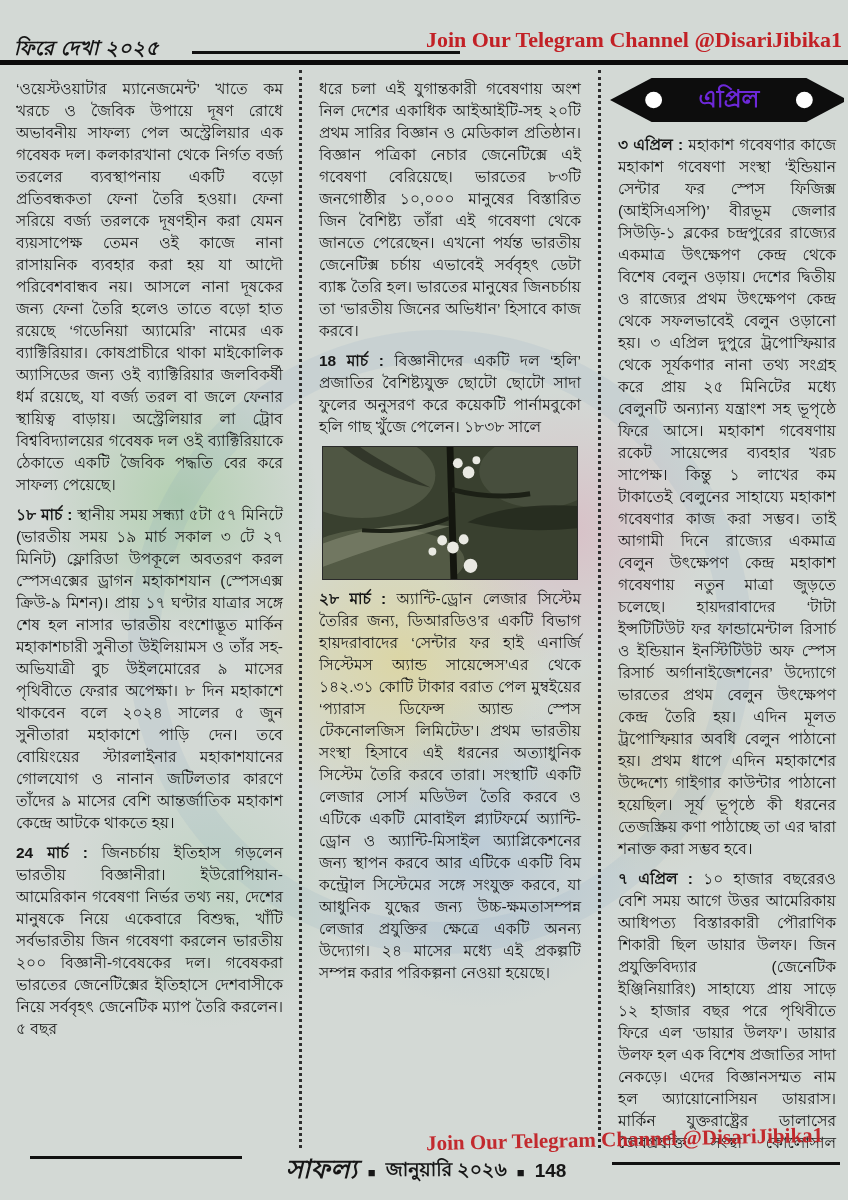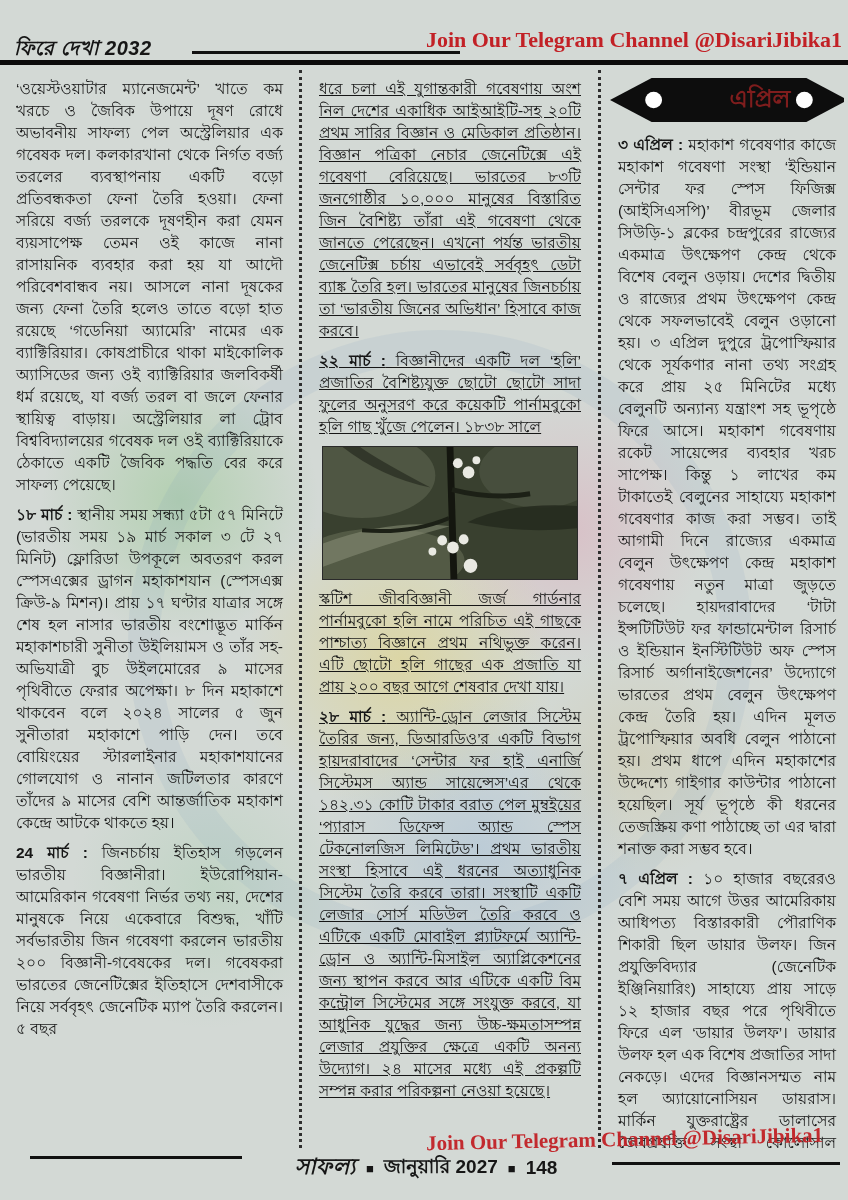--- a/index.html
+++ b/index.html
@@ -21,70 +21,70 @@
   
   .masthead{position:absolute;top:33px;left:14px;font-size:20px;font-weight:bold;font-style:italic;letter-spacing:.5px;}
   .mast-rule{position:absolute;top:51px;left:192px;width:268px;height:3px;background:#111;}
   .telegram{color:#c22126;font-family:"Liberation Serif","DejaVu Serif",serif;font-weight:bold;white-space:nowrap;}
   .telegram.top{position:absolute;top:27px;right:6px;font-size:22px;}
   .thick-rule{position:absolute;top:60px;left:0;width:848px;height:5px;background:#0b0b0b;}
   
   .columns{position:absolute;top:70px;left:8px;right:4px;bottom:52px;display:flex;}
   .col{overflow:hidden;text-align:justify;font-size:15.5px;line-height:22px;}
   .col.left{width:283px;padding-right:8px;}
-  .col.middle{width:278px;padding:0 9px;border-left:3px dotted #2e2e2e;border-right:3px dotted #2e2e2e;text-decoration:underline;}
+  .col.middle{width:278px;padding:0 9px;border-left:3px dotted #2e2e2e;border-right:3px dotted #2e2e2e;}
   .col.right{flex:1;padding-left:9px;}
   .para{margin:8px;}
   .para b{font-weight:bold;}
   
   .photo{display:block;width:254px;height:132px;margin:5px auto 4px;border:1px solid #2a2a2a;background:#39402f;}
   
   .banner-wrap{position:relative;width:238px;height:50px;margin:5px auto 9px;}
   .banner-svg{position:absolute;left:0;top:0;width:100%;height:100%;}
-  .banner-label{position:absolute;top:50%;left:50%;transform:translate(-50%,-54%);color:#7f1d1d;font-weight:bold;font-size:24px;margin-left:31px;}
+  .banner-label{position:absolute;top:50%;left:50%;transform:translate(-50%,-54%);color:#6d28d9;font-weight:bold;font-size:24px;}
   
   .footer-left-rule{position:absolute;left:30px;top:1156px;width:212px;height:3px;background:#111;}
   .footer-right-rule{position:absolute;left:612px;top:1162px;width:228px;height:3px;background:#111;}
   .footer{position:absolute;left:248px;top:1149px;width:356px;display:flex;align-items:center;justify-content:center;gap:10px;font-size:19px;font-weight:bold;white-space:nowrap;}
-  .footer .logo{font-style:italic;font-size:22px;letter-spacing:.5px;}
+  .footer .logo{font-style:italic;font-size:26px;letter-spacing:.5px;}
   .footer .sq{font-size:13px;position:relative;top:1px;}
   .telegram.bottom{position:absolute;left:426px;top:1127px;font-size:21px;transform:rotate(-1.2deg);opacity:.95;}
 </style>
 </head>
 <body>
 
 <div class="page">
 
   <div class="watermark">
     <div class="blob b1"></div>
     <div class="blob b2"></div>
     <div class="blob b3"></div>
     <div class="blob b4"></div>
     <div class="blob b5"></div>
     <div class="blob b6"></div>
     <div class="ring"></div>
   </div>
 
-  <div class="masthead">ফিরে দেখা 2032</div>
+  <div class="masthead">ফিরে দেখা ২০২৫</div>
   <div class="mast-rule"></div>
   <div class="telegram top">Join Our Telegram Channel @DisariJibika1</div>
   <div class="thick-rule"></div>
 
   <div class="columns">
 
     <div class="col left">
         <p class="para">‘ওয়েস্টওয়াটার ম্যানেজমেন্ট’ খাতে কম খরচে ও জৈবিক উপায়ে দূষণ রোধে অভাবনীয় সাফল্য পেল অস্ট্রেলিয়ার এক গবেষক দল। কলকারখানা থেকে নির্গত বর্জ্য তরলের ব্যবস্থাপনায় একটি বড়ো প্রতিবন্ধকতা ফেনা তৈরি হওয়া। ফেনা সরিয়ে বর্জ্য তরলকে দূষণহীন করা যেমন ব্যয়সাপেক্ষ তেমন ওই কাজে নানা রাসায়নিক ব্যবহার করা হয় যা আদৌ পরিবেশবান্ধব নয়। আসলে নানা দূষকের জন্য ফেনা তৈরি হলেও তাতে বড়ো হাত রয়েছে ‘গডেনিয়া অ্যামেরি’ নামের এক ব্যাক্টিরিয়ার। কোষপ্রাচীরে থাকা মাইকোলিক অ্যাসিডের জন্য ওই ব্যাক্টিরিয়ার জলবিকর্ষী ধর্ম রয়েছে, যা বর্জ্য তরল বা জলে ফেনার স্থায়িত্ব বাড়ায়। অস্ট্রেলিয়ার লা ট্রোব বিশ্ববিদ্যালয়ের গবেষক দল ওই ব্যাক্টিরিয়াকে ঠেকাতে একটি জৈবিক পদ্ধতি বের করে সাফল্য পেয়েছে।</p>
         <p class="para"><b>১৮ মার্চ :</b> স্থানীয় সময় সন্ধ্যা ৫টা ৫৭ মিনিটে (ভারতীয় সময় ১৯ মার্চ সকাল ৩ টে ২৭ মিনিট) ফ্লোরিডা উপকূলে অবতরণ করল স্পেসএক্সের ড্রাগন মহাকাশযান (স্পেসএক্স ক্রিউ-৯ মিশন)। প্রায় ১৭ ঘণ্টার যাত্রার সঙ্গে শেষ হল নাসার ভারতীয় বংশোদ্ভূত মার্কিন মহাকাশচারী সুনীতা উইলিয়ামস ও তাঁর সহ-অভিযাত্রী বুচ উইলমোরের ৯ মাসের পৃথিবীতে ফেরার অপেক্ষা। ৮ দিন মহাকাশে থাকবেন বলে ২০২৪ সালের ৫ জুন সুনীতারা মহাকাশে পাড়ি দেন। তবে বোয়িংয়ের স্টারলাইনার মহাকাশযানের গোলযোগ ও নানান জটিলতার কারণে তাঁদের ৯ মাসের বেশি আন্তর্জাতিক মহাকাশ কেন্দ্রে আটকে থাকতে হয়।</p>
         <p class="para"><b>24 মার্চ :</b> জিনচর্চায় ইতিহাস গড়লেন ভারতীয় বিজ্ঞানীরা। ইউরোপিয়ান-আমেরিকান গবেষণা নির্ভর তথ্য নয়, দেশের মানুষকে নিয়ে একেবারে বিশুদ্ধ, খাঁটি সর্বভারতীয় জিন গবেষণা করলেন ভারতীয় ২০০ বিজ্ঞানী-গবেষকের দল। গবেষকরা ভারতের জেনেটিক্সের ইতিহাসে দেশবাসীকে নিয়ে সর্ববৃহৎ জেনেটিক ম্যাপ তৈরি করলেন। ৫ বছর</p>
       </div>
 
     <div class="col middle">
       <div>
           <p class="para">ধরে চলা এই যুগান্তকারী গবেষণায় অংশ নিল দেশের একাধিক আইআইটি-সহ ২০টি প্রথম সারির বিজ্ঞান ও মেডিকাল প্রতিষ্ঠান। বিজ্ঞান পত্রিকা নেচার জেনেটিক্সে এই গবেষণা বেরিয়েছে। ভারতের ৮৩টি জনগোষ্ঠীর ১০,০০০ মানুষের বিস্তারিত জিন বৈশিষ্ট্য তাঁরা এই গবেষণা থেকে জানতে পেরেছেন। এখনো পর্যন্ত ভারতীয় জেনেটিক্স চর্চায় এভাবেই সর্ববৃহৎ ডেটা ব্যাঙ্ক তৈরি হল। ভারতের মানুষের জিনচর্চায় তা ‘ভারতীয় জিনের অভিধান’ হিসাবে কাজ করবে।</p>
-          <p class="para"><b>২২ মার্চ :</b> বিজ্ঞানীদের একটি দল ‘হলি’ প্রজাতির বৈশিষ্ট্যযুক্ত ছোটো ছোটো সাদা ফুলের অনুসরণ করে কয়েকটি পার্নামবুকো হলি গাছ খুঁজে পেলেন। ১৮৩৮ সালে</p>
+          <p class="para"><b>18 মার্চ :</b> বিজ্ঞানীদের একটি দল ‘হলি’ প্রজাতির বৈশিষ্ট্যযুক্ত ছোটো ছোটো সাদা ফুলের অনুসরণ করে কয়েকটি পার্নামবুকো হলি গাছ খুঁজে পেলেন। ১৮৩৮ সালে</p>
         </div>
 
       <svg class="photo" viewBox="0 0 260 130" preserveAspectRatio="none">
         <rect width="260" height="130" fill="#39402f"></rect>
         <ellipse cx="40" cy="28" rx="75" ry="42" fill="#59604c" opacity="0.7"></ellipse>
         <ellipse cx="222" cy="24" rx="62" ry="36" fill="#4a5140" opacity="0.85"></ellipse>
         <ellipse cx="60" cy="112" rx="85" ry="32" fill="#666c55" opacity="0.6"></ellipse>
         <path d="M0,95 Q70,70 130,78 Q60,96 0,118 Z" fill="#8a9078" opacity="0.55"></path>
         <path d="M260,58 Q190,54 148,74 Q200,86 260,80 Z" fill="#262b1f" opacity="0.9"></path>
         <path d="M20,0 Q60,30 110,40 Q55,12 38,0 Z" fill="#262b1f" opacity="0.7"></path>
@@ -97,21 +97,20 @@
             <circle cx="157" cy="13" r="4"></circle>
           <circle cx="122" cy="92" r="5"></circle>
             <circle cx="133" cy="99" r="6"></circle>
             <circle cx="144" cy="91" r="5"></circle>
           <circle cx="112" cy="103" r="4"></circle>
             <circle cx="151" cy="117" r="7"></circle>
         </g>
       </svg>
 
       <div>
-          <p class="para">স্কটিশ জীববিজ্ঞানী জর্জ গার্ডনার পার্নামবুকো হলি নামে পরিচিত এই গাছকে পাশ্চাত্য বিজ্ঞানে প্রথম নথিভুক্ত করেন। এটি ছোটো হলি গাছের এক প্রজাতি যা প্রায় ২০০ বছর আগে শেষবার দেখা যায়।</p>
           <p class="para"><b>২৮ মার্চ :</b> অ্যান্টি-ড্রোন লেজার সিস্টেম তৈরির জন্য, ডিআরডিও’র একটি বিভাগ হায়দরাবাদের ‘সেন্টার ফর হাই এনার্জি সিস্টেমস অ্যান্ড সায়েন্সেস’এর থেকে ১৪২.৩১ কোটি টাকার বরাত পেল মুম্বইয়ের ‘প্যারাস ডিফেন্স অ্যান্ড স্পেস টেকনোলজিস লিমিটেড’। প্রথম ভারতীয় সংস্থা হিসাবে এই ধরনের অত্যাধুনিক সিস্টেম তৈরি করবে তারা। সংস্থাটি একটি লেজার সোর্স মডিউল তৈরি করবে ও এটিকে একটি মোবাইল প্ল্যাটফর্মে অ্যান্টি-ড্রোন ও অ্যান্টি-মিসাইল অ্যাপ্লিকেশনের জন্য স্থাপন করবে আর এটিকে একটি বিম কন্ট্রোল সিস্টেমের সঙ্গে সংযুক্ত করবে, যা আধুনিক যুদ্ধের জন্য উচ্চ-ক্ষমতাসম্পন্ন লেজার প্রযুক্তির ক্ষেত্রে একটি অনন্য উদ্যোগ। ২৪ মাসের মধ্যে এই প্রকল্পটি সম্পন্ন করার পরিকল্পনা নেওয়া হয়েছে।</p>
         </div>
     </div>
 
     <div class="col right">
       <div class="banner-wrap">
         <svg class="banner-svg" viewBox="0 0 240 52" preserveAspectRatio="none">
           <polygon points="0,26 42,3 198,3 240,26 198,49 42,49" fill="#0d0d0d"></polygon>
           <circle cx="44" cy="26" r="8.5" fill="#ffffff"></circle>
           <circle cx="196" cy="26" r="8.5" fill="#ffffff"></circle>
@@ -123,21 +122,21 @@
           <p class="para"><b>৭ এপ্রিল :</b> ১০ হাজার বছরেরও বেশি সময় আগে উত্তর আমেরিকায় আধিপত্য বিস্তারকারী পৌরাণিক শিকারী ছিল ডায়ার উলফ। জিন প্রযুক্তিবিদ্যার (জেনেটিক ইঞ্জিনিয়ারিং) সাহায্যে প্রায় সাড়ে ১২ হাজার বছর পরে পৃথিবীতে ফিরে এল ‘ডায়ার উলফ’। ডায়ার উলফ হল এক বিশেষ প্রজাতির সাদা নেকড়ে। এদের বিজ্ঞানসম্মত নাম হল অ্যায়োনোসিয়ন ডায়রাস। মার্কিন যুক্তরাষ্ট্রের ডালাসের জৈবপ্রযুক্তি সংস্থা কোলোসাল বায়োসায়েন্সের গবেষকরা ৭ এপ্রিল বিলুপ্ত ডায়ার উলফের ৩টি শাবকের পুনর্জন্মের কথা জানান। ওই প্রাগৈতিহাসিক প্রাণীর সঙ্গে মিল থাকা এই ৩টি শাবক আপাতত</p>
         </div>
     </div>
 
   </div>
 
   <div class="footer-left-rule"></div>
   <div class="footer">
     <span class="logo">সাফল্য</span>
     <span class="sq">■</span>
-    <span>জানুয়ারি 2027</span>
+    <span>জানুয়ারি ২০২৬</span>
     <span class="sq">■</span>
     <span>148</span>
   </div>
   <div class="footer-right-rule"></div>
 
   <div class="telegram bottom">Join Our Telegram Channel @DisariJibika1</div>
 
 </div>
 
 </body></html>

